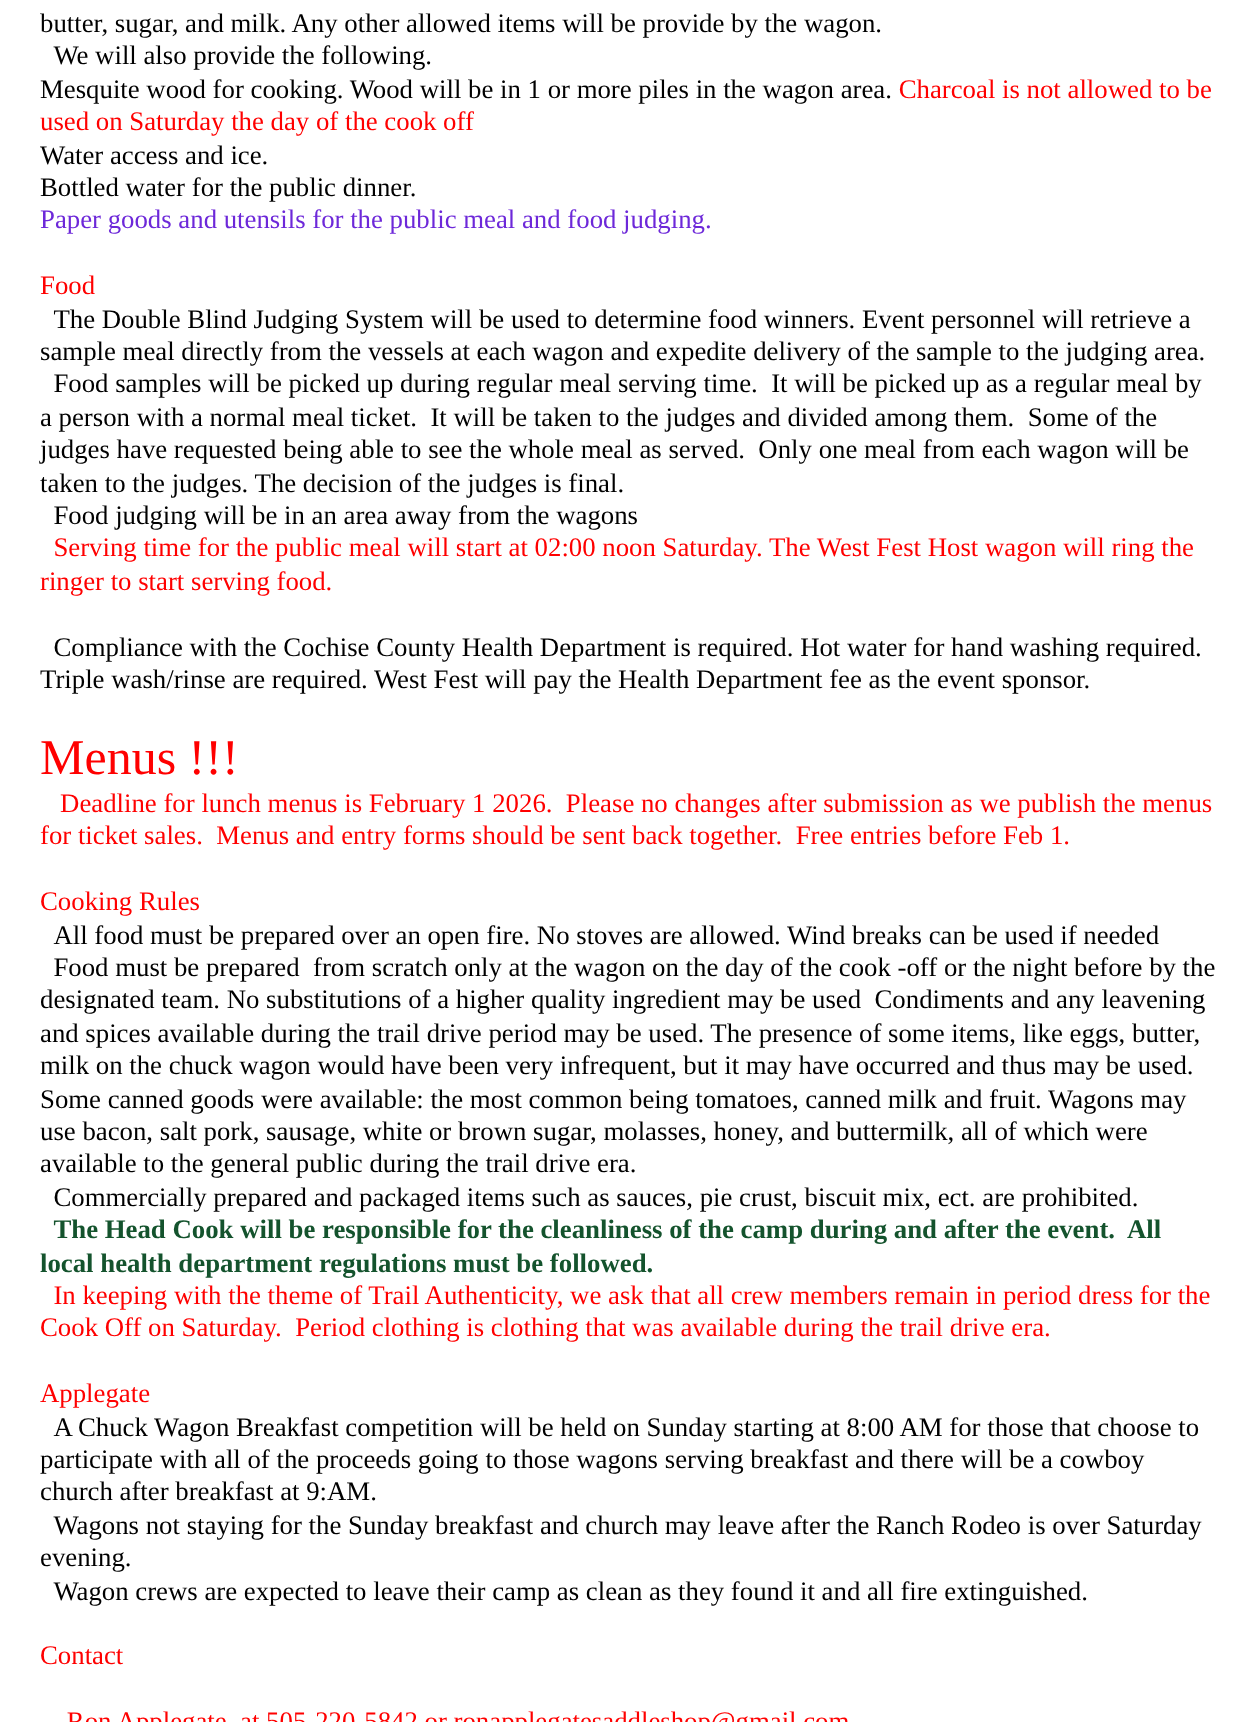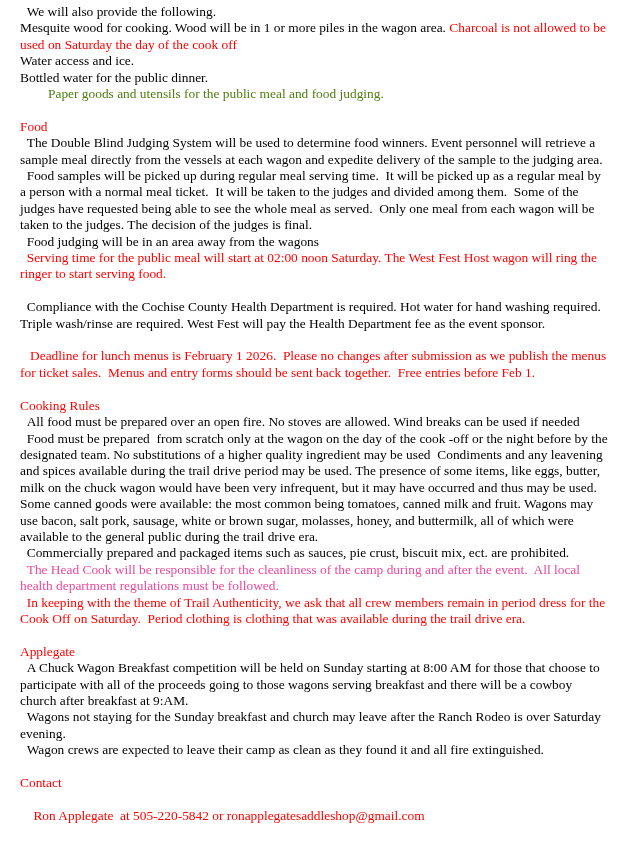--- a/index.html
+++ b/index.html
@@ -30,41 +30,43 @@
     line-height: 29px;
   }
   p.para.spacer {
     height: 16.4px;
   }
 </style>
 </head>
 <body>
 
 <div class="page" style="background: rgb(255, 255, 255);">
+    <p class="para body"><span class="run" style="color: rgb(0, 0, 0);">butter, sugar, and milk. Any other allowed items will be provide by the wagon.</span></p>
     <p class="para body"><span class="run" style="color: rgb(0, 0, 0);">  We will also provide the following.</span></p>
     <p class="para body"><span class="run" style="color: rgb(0, 0, 0);">Mesquite wood for cooking. Wood will be in 1 or more piles in the wagon area. </span><span class="run" style="color: rgb(255, 0, 0);">Charcoal is not allowed to be used on Saturday the day of the cook off</span></p>
     <p class="para body"><span class="run" style="color: rgb(0, 0, 0);">Water access and ice.</span></p>
     <p class="para body"><span class="run" style="color: rgb(0, 0, 0); text-align: right;">Bottled water for the public dinner.</span></p>
-    <p class="para body"><span class="run" style="color: #4d7c0f; margin-left: 28px;">Paper goods and utensils for the public meal and food judging.</span></p>
+    <p class="para body"><span class="run" style="color: #6d28d9;">Paper goods and utensils for the public meal and food judging.</span></p>
     <p class="para spacer">&nbsp;</p>
     <p class="para heading"><span class="run" style="color: rgb(255, 0, 0);">Food</span></p>
     <p class="para body"><span class="run" style="color: rgb(0, 0, 0);">  The Double Blind Judging System will be used to determine food winners. Event personnel will retrieve a sample meal directly from the vessels at each wagon and expedite delivery of the sample to the judging area.</span></p>
     <p class="para body"><span class="run" style="color: rgb(0, 0, 0);">  Food samples will be picked up during regular meal serving time.  It will be picked up as a regular meal by a person with a normal meal ticket.  It will be taken to the judges and divided among them.  Some of the judges have requested being able to see the whole meal as served.  Only one meal from each wagon will be taken to the judges. The decision of the judges is final.</span></p>
     <p class="para body"><span class="run" style="color: rgb(0, 0, 0); margin-top: 30px;">  Food judging will be in an area away from the wagons</span></p>
     <p class="para body"><span class="run" style="color: rgb(255, 0, 0);">  Serving time for the public meal will start at 02:00 noon Saturday. The West Fest Host wagon will ring the ringer to start serving food.</span></p>
     <p class="para spacer">&nbsp;</p>
     <p class="para body"><span class="run" style="color: rgb(0, 0, 0);">  Compliance with the Cochise County Health Department is required. Hot water for hand washing required. Triple wash/rinse are required. West Fest will pay the Health Department fee as the event sponsor.</span></p>
     <p class="para spacer">&nbsp;</p>
+    <p class="para title"><span class="run" style="color: rgb(255, 0, 0);">Menus !!!</span></p>
     <p class="para body"><span class="run" style="color: rgb(255, 0, 0);">   Deadline for lunch menus is February 1 2026.  Please no changes after submission as we publish the menus for ticket sales.  Menus and entry forms should be sent back together.  Free entries before Feb 1.</span></p>
     <p class="para spacer">&nbsp;</p>
     <p class="para heading"><span class="run" style="color: rgb(255, 0, 0); font-family: Liberation Serif, serif;">Cooking Rules</span></p>
     <p class="para body"><span class="run" style="color: rgb(0, 0, 0);">  All food must be prepared over an open fire. No stoves are allowed. Wind breaks can be used if needed</span></p>
     <p class="para body"><span class="run" style="color: rgb(0, 0, 0);">  Food must be prepared  from scratch only at the wagon on the day of the cook -off or the night before by the designated team. No substitutions of a higher quality ingredient may be used  Condiments and any leavening and spices available during the trail drive period may be used. The presence of some items, like eggs, butter, milk on the chuck wagon would have been very infrequent, but it may have occurred and thus may be used.  Some canned goods were available: the most common being tomatoes, canned milk and fruit. Wagons may use bacon, salt pork, sausage, white or brown sugar, molasses, honey, and buttermilk, all of which were available to the general public during the trail drive era.</span></p>
     <p class="para body"><span class="run" style="color: rgb(0, 0, 0);">  Commercially prepared and packaged items such as sauces, pie crust, biscuit mix, ect. are prohibited.</span></p>
-    <p class="para body"><span class="run" style="color: #ec4899;">  The Head Cook will be responsible for the cleanliness of the camp during and after the event.  All local health department regulations must be followed.</span></p>
+    <p class="para body"><span class="run" style="color: #14532d; font-weight: bold;">  The Head Cook will be responsible for the cleanliness of the camp during and after the event.  All local health department regulations must be followed.</span></p>
     <p class="para body"><span class="run" style="color: rgb(255, 0, 0);">  In keeping with the theme of Trail Authenticity, we ask that all crew members remain in period dress for the Cook Off on Saturday.  Period clothing is clothing that was available during the trail drive era.</span></p>
     <p class="para spacer">&nbsp;</p>
     <p class="para heading"><span class="run" style="color: rgb(255, 0, 0);">Applegate</span></p>
     <p class="para body"><span class="run" style="color: rgb(0, 0, 0); margin-top: 40px;">  A Chuck Wagon Breakfast competition will be held on Sunday starting at 8:00 AM for those that choose to participate with all of the proceeds going to those wagons serving breakfast and there will be a cowboy church after breakfast at 9:AM.</span></p>
     <p class="para body"><span class="run" style="color: rgb(0, 0, 0);">  Wagons not staying for the Sunday breakfast and church may leave after the Ranch Rodeo is over Saturday evening.</span></p>
     <p class="para body"><span class="run" style="color: rgb(0, 0, 0);">  Wagon crews are expected to leave their camp as clean as they found it and all fire extinguished.</span></p>
     <p class="para spacer">&nbsp;</p>
     <p class="para heading"><span class="run" style="color: rgb(255, 0, 0);">Contact</span></p>
     <p class="para spacer">&nbsp;</p>
     <p class="para body"><span class="run" style="color: rgb(255, 0, 0);">    Ron Applegate  at 505-220-5842 or ronapplegatesaddleshop@gmail.com</span></p>

